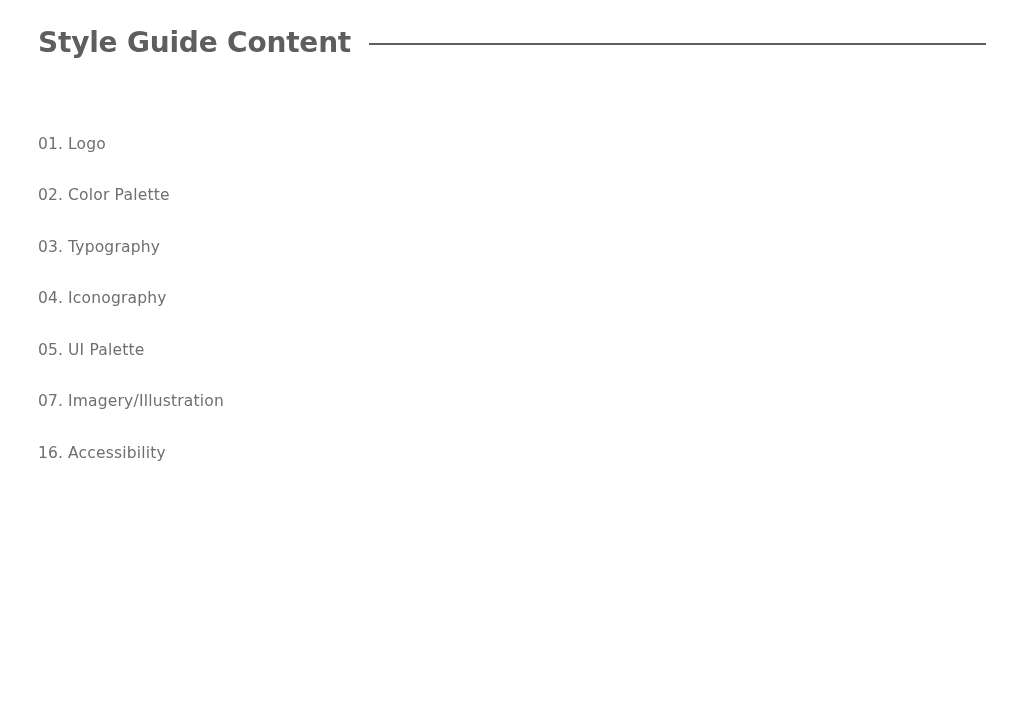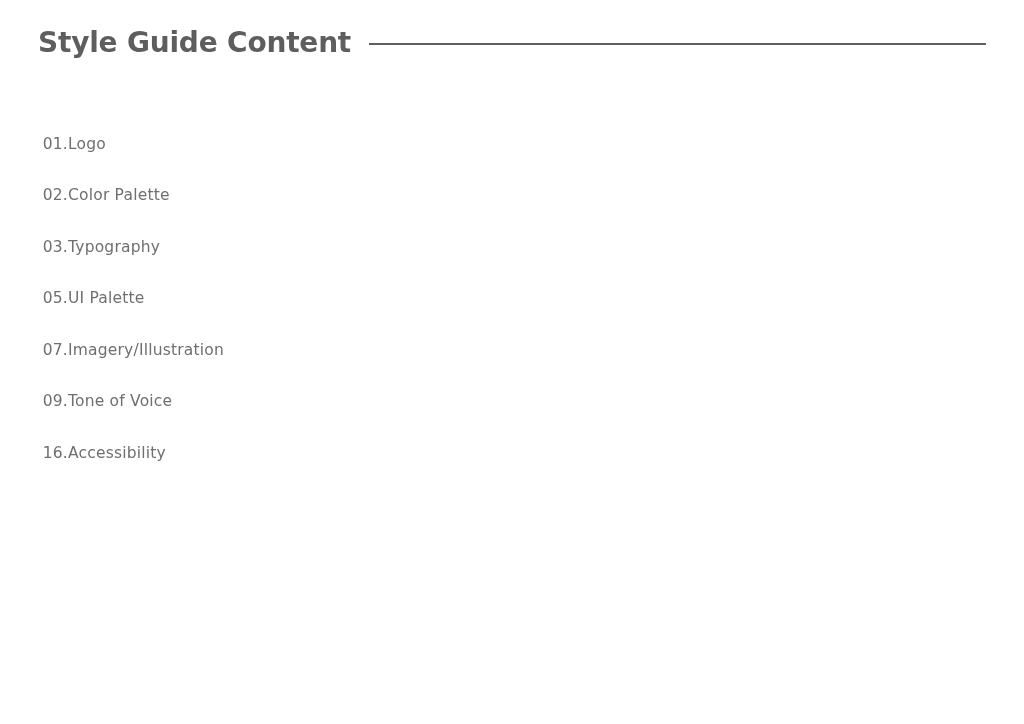--- a/index.html
+++ b/index.html
@@ -37,21 +37,20 @@
   }
   .title-rule {
     flex: 1 1 auto;
     height: 2px;
     background: #5e5e5e;
     margin-left: 18px;
     margin-top: 2px;
   }
   .toc {
     margin-top: 78px;
-    text-align: right;
   }
   .toc-item {
     display: flex;
     align-items: baseline;
     font-size: 15.5px;
     color: #6f6f6f;
     letter-spacing: 0.2px;
     margin-bottom: 36px;
     line-height: 1;
   }
@@ -83,37 +82,37 @@
     <div class="toc-item">
       <span class="toc-num">02.</span>
       <span class="toc-label">Color Palette</span>
     </div>
 
     <div class="toc-item">
       <span class="toc-num">03.</span>
       <span class="toc-label">Typography</span>
     </div>
 
+    <div class="toc-item">
+      <span class="toc-num">04.</span>
+      <span class="toc-label">Iconography</span>
+    </div>
 
     <div class="toc-item">
       <span class="toc-num">05.</span>
       <span class="toc-label">UI Palette</span>
     </div>
 
 
 
     <div class="toc-item">
       <span class="toc-num">07.</span>
       <span class="toc-label">Imagery/Illustration</span>
     </div>
 
-    <div class="toc-item">
-      <span class="toc-num">09.</span>
-      <span class="toc-label">Tone of Voice</span>
-    </div>
 
     <div class="toc-item">
       <span class="toc-num">16.</span>
       <span class="toc-label">Accessibility</span>
     </div>
 
   </div>
 </div>
 
 </body></html>

